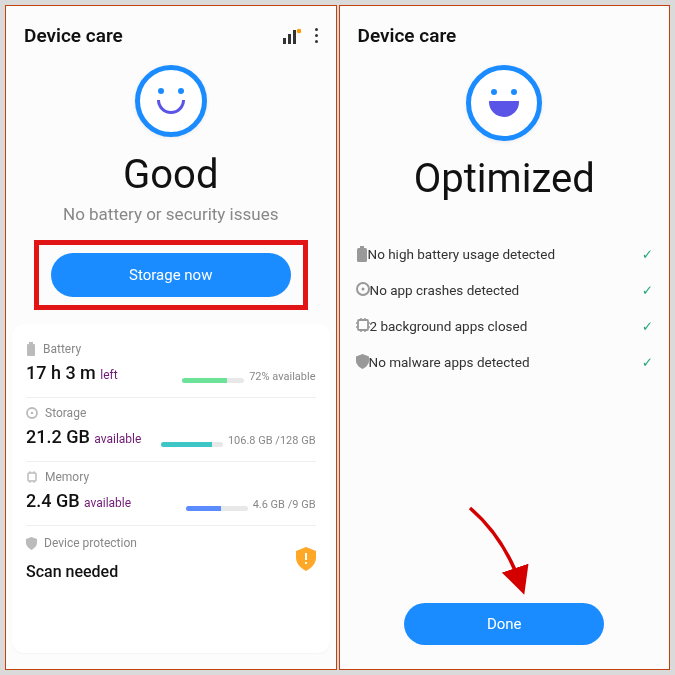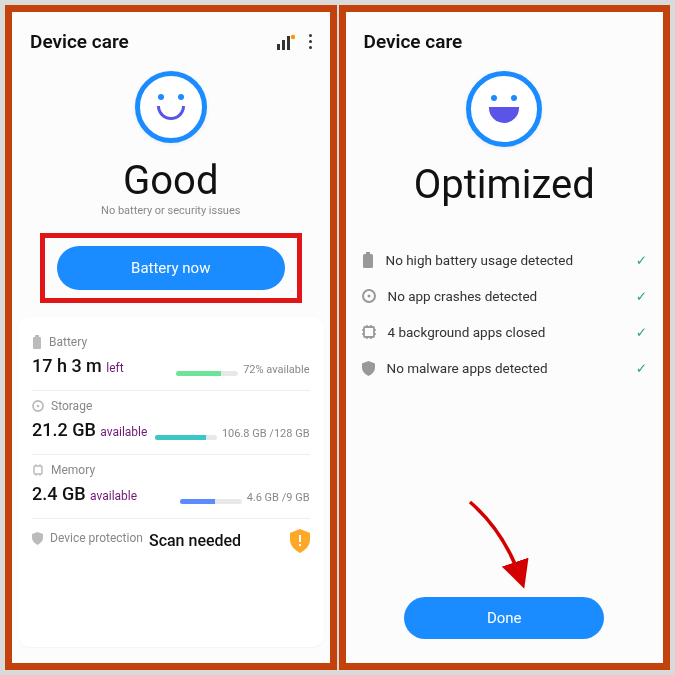--- a/index.html
+++ b/index.html
@@ -1,48 +1,48 @@
 <!DOCTYPE html>
 <html><head>
   <meta charset="utf-8">
   <style>
     * { margin: 0; padding: 0; box-sizing: border-box; font-family: -apple-system, BlinkMacSystemFont, 'Segoe UI', Roboto, sans-serif; }
     body { background: #dadada; display: flex; gap: 2px; padding: 5px; width: 675px; height: 675px; }
-    .screen { background: #fcfcfc; flex: 1; border: 7px solid #c2410c; display: flex; flex-direction: column; overflow: hidden; }
+    .screen { background: #fcfcfc; flex: 1; border: 1px solid #c2410c; display: flex; flex-direction: column; overflow: hidden; }
     .header { display: flex; align-items: center; justify-content: space-between; padding: 18px 18px 10px 18px; }
     .header-title { font-size: 19px; font-weight: 600; color: #111; }
     .header-actions { display: flex; align-items: center; gap: 14px; }
     .dots { display: flex; flex-direction: column; gap: 3px; }
     .dots span { width: 3px; height: 3px; background: #333; border-radius: 50%; }
     .face-wrap { display: flex; flex-direction: column; align-items: center; padding: 8px 0 4px; }
     .face-circle { width: 72px; height: 72px; border-radius: 50%; border: 5px solid #1a8cff; display: flex; align-items: center; justify-content: center; background: #fff; margin-bottom: 14px; box-shadow: 0 1px 4px rgba(0,0,0,0.08); }
     .eye { width: 6px; height: 6px; background: #1a8cff; border-radius: 50%; }
     .smile { width: 28px; height: 14px; border: 3px solid #5a55e6; border-top: none; border-radius: 0 0 28px 28px; }
     .mouth-open { width: 30px; height: 16px; background: #5a55e6; border-radius: 0 0 30px 30px; }
     .face-inner { display:flex; flex-direction:column; align-items:center; gap:6px; }
     .eyes { display:flex; gap:14px; }
     .status-title { font-size: 40px; font-weight: 400; color: #111; }
-    .status-sub { font-size: 11px; color: #888; }
+    .status-sub { font-size: 17px; color: #888; margin-top: 6px; }
     .highlight-box { border: 5px solid #e11515; padding: 8px 12px; margin: 12px 28px 0; }
     .btn-primary { background: #1a8cff; color: #fff; font-size: 15px; padding: 13px 40px; border: none; border-radius: 30px; width: 100%; cursor: pointer; }
     .btn-done { background: #1a8cff; color: #fff; font-size: 15px; padding: 12px 40px; border: none; border-radius: 30px; width: 200px; cursor: pointer; margin: 0 auto; }
     .card { background: #fff; border-radius: 12px; margin: 14px 6px 16px; padding: 10px 14px; box-shadow: 0 1px 2px rgba(0,0,0,0.04); flex: 1; overflow: hidden; }
     .stat-row { padding: 8px 0 14px; border-bottom: 1px solid #eee; }
     .stat-label { display: flex; align-items: center; gap: 7px; font-size: 12px; color: #888; margin-bottom: 6px; }
     .stat-main { display: flex; justify-content: space-between; align-items: flex-end; }
     .stat-value { font-size: 18px; color: #111; font-weight: 500; }
     .stat-value small { font-size: 12px; color: #701a75; font-weight: 400; }
     .stat-right { display:flex; flex-direction:row; align-items:flex-end; gap:5px; }
     .stat-right-text { font-size: 11px; color: #888; }
     .bar { width: 62px; height: 5px; background: #e8e8e8; border-radius: 3px; overflow: hidden; }
     .bar-fill { height: 100%; }
     .protection-row { display:flex; justify-content:space-between; align-items:center; padding-top: 10px; }
-    .protection-left { display:flex; flex-direction:row; gap:6px; }
+    .protection-left { display:flex; flex-direction:column; gap:6px; }
     .check-list { padding: 30px 16px 0 16px; flex: 1; }
-    .check-item { display: flex; align-items: center; gap: 12px; padding: 10px 0; font-size: 13.5px; color: #333; }
+    .check-item { display: flex; align-items: flex-start; gap: 0; padding: 10px 0; font-size: 13.5px; color: #333; }
     .check-item .check { margin-left: auto; color: #2aa876; }
     .arrow-container { position: relative; height: 90px; }
     .arrow-svg { position:absolute; left:50%; top:-10px; transform:translateX(-45%); }
     .s2 .face-circle { width:76px; height:76px; }
   </style>
 </head>
 <body>
 
 <div class="screen">
   <div class="header">
@@ -68,21 +68,21 @@
             <div class="eye"></div>
             <div class="eye"></div>
           </div>
         <div class="smile"></div>
       </div>
     </div>
     <div class="status-title">Good</div>
     <div class="status-sub">No battery or security issues</div>
   </div>
   <div class="highlight-box">
-    <button class="btn-primary">Battery now</button>
+    <button class="btn-primary">Storage now</button>
   </div>
   <div class="card">
     <div class="stat-row">
       <div class="stat-label">
           <svg width="10" height="14">
             <rect x="3" y="0" width="4" height="2" fill="#bbb"></rect>
             <rect x="1" y="2" width="8" height="12" rx="1" fill="#bbb"></rect>
           </svg>
           <span>Battery</span>
         </div>
@@ -192,21 +192,21 @@
           <rect x="2" y="2" width="10" height="10" rx="1" fill="none" stroke="#999" stroke-width="1.8"></rect>
           <line x1="5" y1="0" x2="5" y2="2" stroke="#999" stroke-width="1.5"></line>
           <line x1="9" y1="0" x2="9" y2="2" stroke="#999" stroke-width="1.5"></line>
           <line x1="5" y1="12" x2="5" y2="14" stroke="#999" stroke-width="1.5"></line>
           <line x1="9" y1="12" x2="9" y2="14" stroke="#999" stroke-width="1.5"></line>
           <line x1="0" y1="5" x2="2" y2="5" stroke="#999" stroke-width="1.5"></line>
           <line x1="0" y1="9" x2="2" y2="9" stroke="#999" stroke-width="1.5"></line>
           <line x1="12" y1="5" x2="14" y2="5" stroke="#999" stroke-width="1.5"></line>
           <line x1="12" y1="9" x2="14" y2="9" stroke="#999" stroke-width="1.5"></line>
         </svg>
-      <span>4 background apps closed</span>
+      <span>2 background apps closed</span>
       <span class="check">✓</span>
     </div>
     <div class="check-item">
       <svg width="13" height="15">
           <path d="M6.5 0 L13 2.5 V7 C13 12 6.5 15 6.5 15 C6.5 15 0 12 0 7 V2.5 Z" fill="#999"></path>
         </svg>
       <span>No malware apps detected</span>
       <span class="check">✓</span>
     </div>
   </div>

